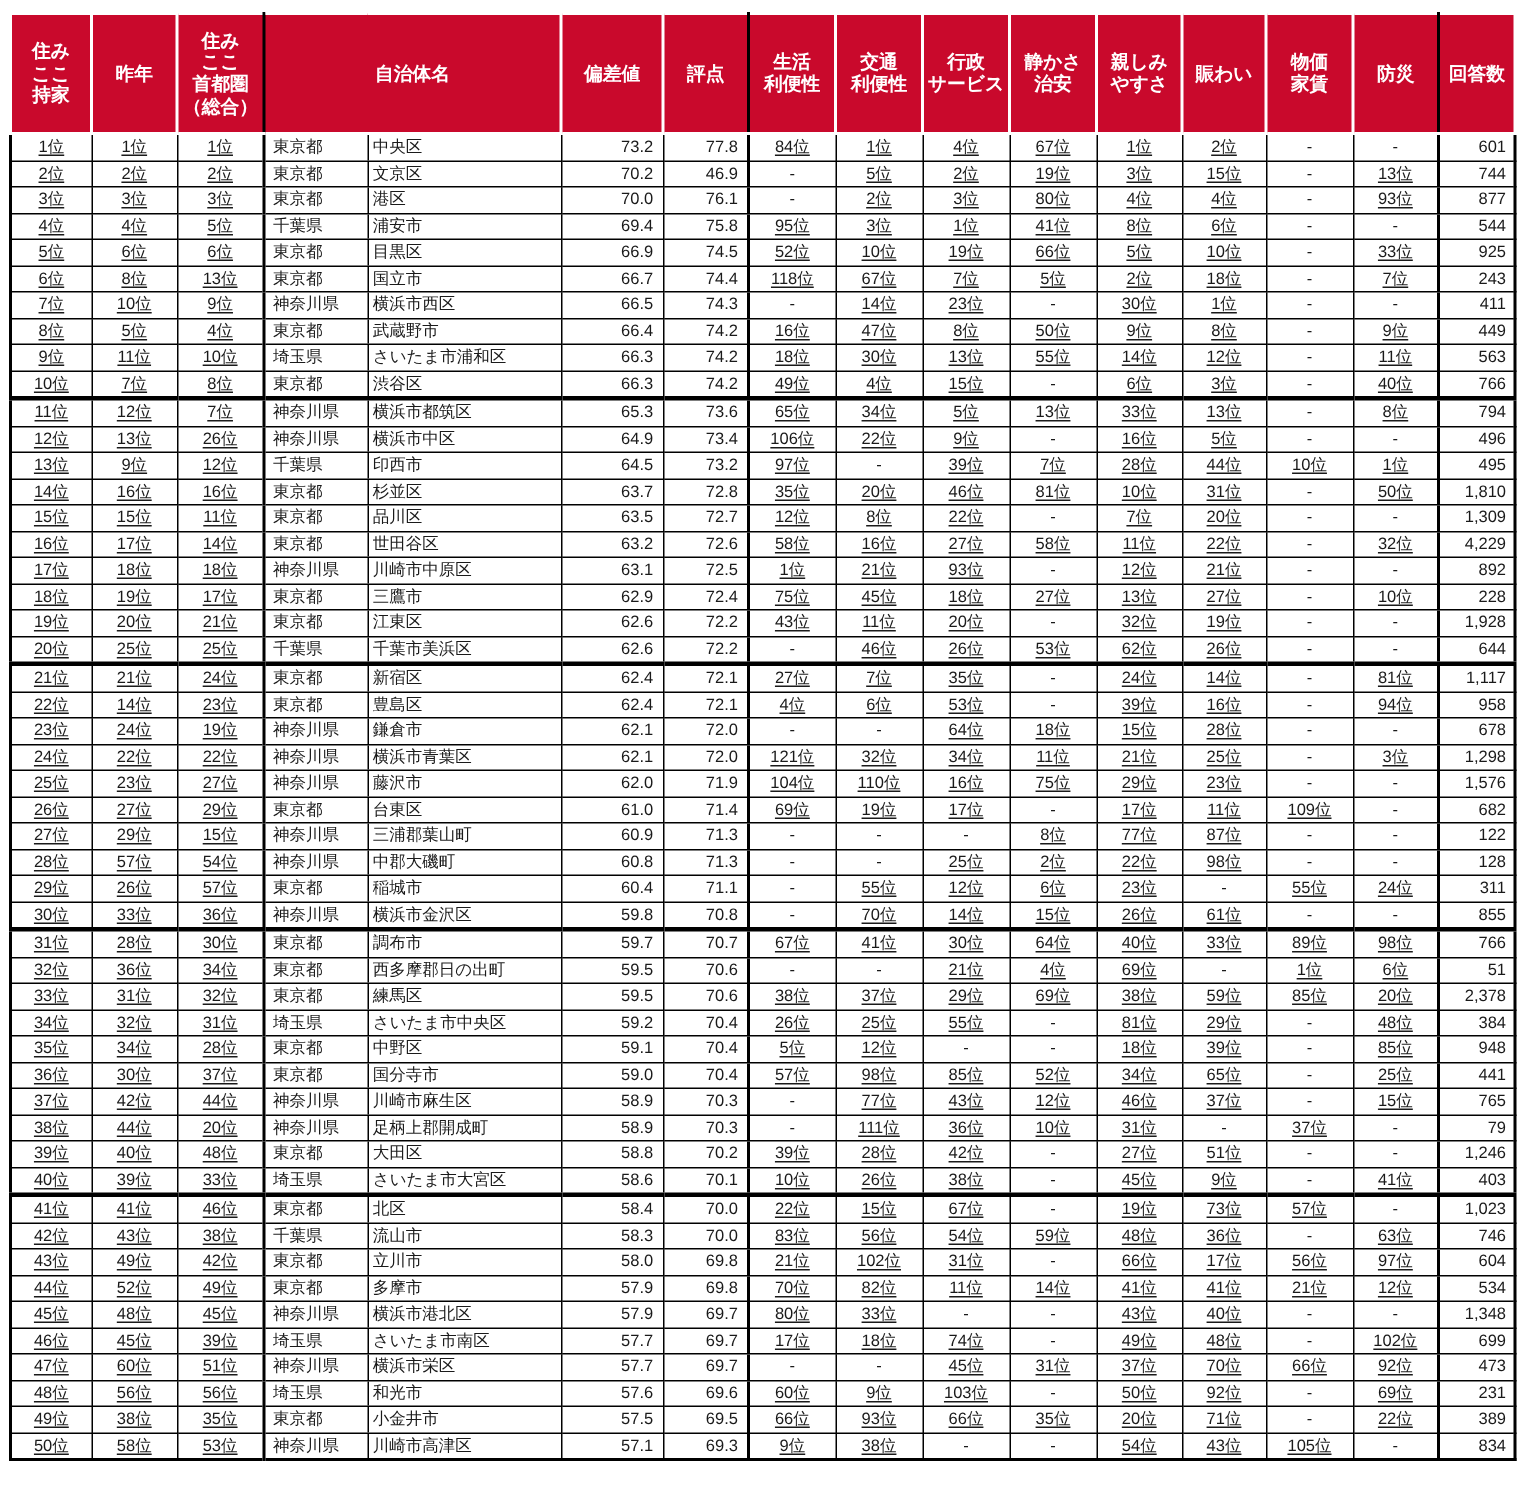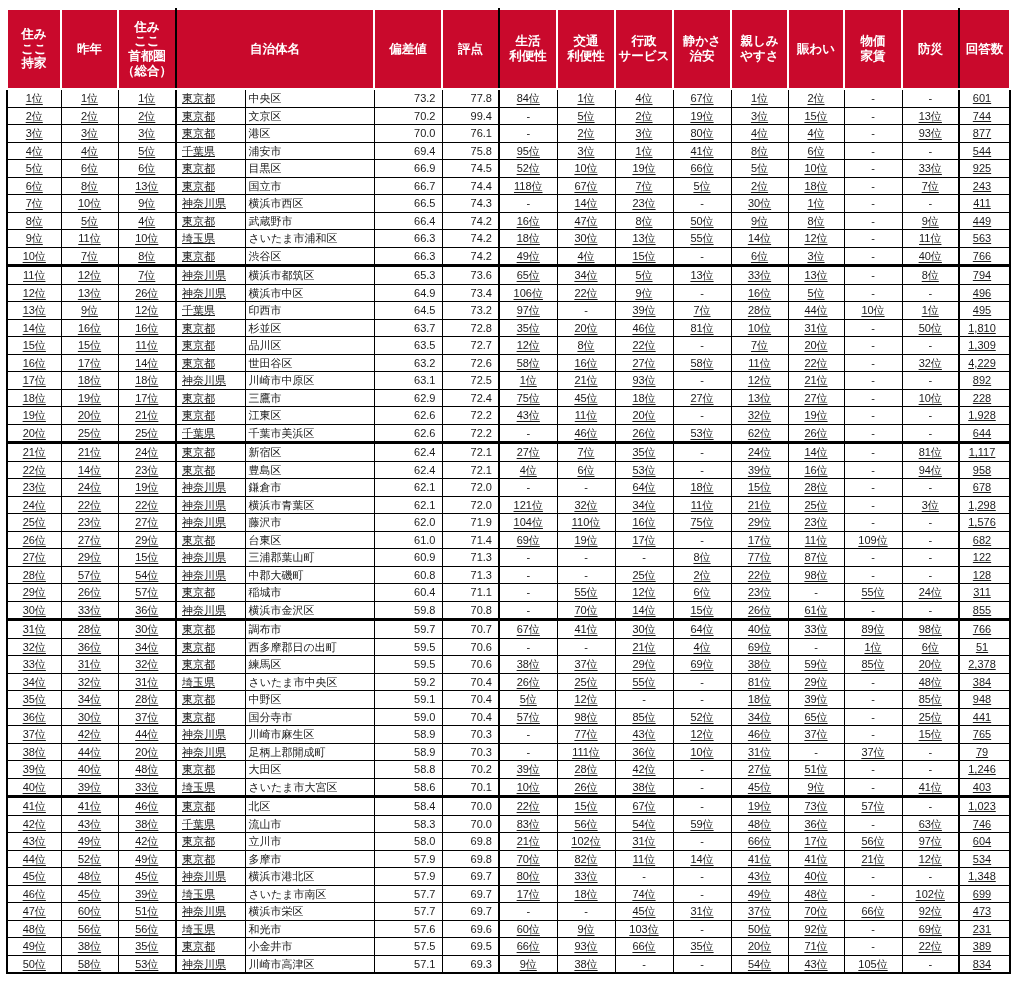--- a/index.html
+++ b/index.html
@@ -41,31 +41,31 @@
     overflow:hidden;
     background:#fff;
   }
   tbody tr{height:17.5px;}
   
   td.c-rank{text-align:center;}
   td.c-pref{text-align:left;padding-left:5px;}
   td.c-city{text-align:left;padding-left:3px;margin-left:45px;}
   td.c-num{text-align:right;padding-right:6px;}
   td.c-cat{text-align:center;}
-  td.c-count{text-align:center;padding-right:5px;text-decoration:underline;}
+  td.c-count{text-align:right;padding-right:5px;}
   
   td.u{text-decoration:underline;text-underline-offset:2px;}
   
   tr.group-end td{border-bottom:3px solid #000;}
   
   table.rank td:nth-child(3),table.rank th.v-thick{border-right:2.5px solid #000;}
   table.rank td:nth-child(7){border-right:2.5px solid #000;}
   table.rank td:nth-child(15){border-right:2.5px solid #000;}
   
-  table.rank td:nth-child(4){border-right:1px dotted #666;text-decoration:underline;}
+  table.rank td:nth-child(4){border-right:1px dotted #666;}
   .footer-note{
     position:absolute;
     left:8px;top:966px;
     width:1003px;
     text-align:right;
     font-size:17px;
     color:#111;
     margin-top:40px;
   }
   .footer-note .lbl{margin-right:14px;}
@@ -141,21 +141,21 @@
         <td class="c-cat">-</td>
         <td class="c-count">601</td>
       </tr>
       <tr>
         <td class="c-rank u">2位</td>
         <td class="c-rank u">2位</td>
         <td class="c-rank u">2位</td>
         <td class="c-pref">東京都</td>
         <td class="c-city">文京区</td>
         <td class="c-num">70.2</td>
-        <td class="c-num">99.4</td>
+        <td class="c-num">46.9</td>
         <td class="c-cat">-</td>
         <td class="c-cat u">5位</td>
         <td class="c-cat u">2位</td>
         <td class="c-cat u">19位</td>
         <td class="c-cat u">3位</td>
         <td class="c-cat u">15位</td>
         <td class="c-cat">-</td>
         <td class="c-cat u">13位</td>
         <td class="c-count">744</td>
       </tr>

